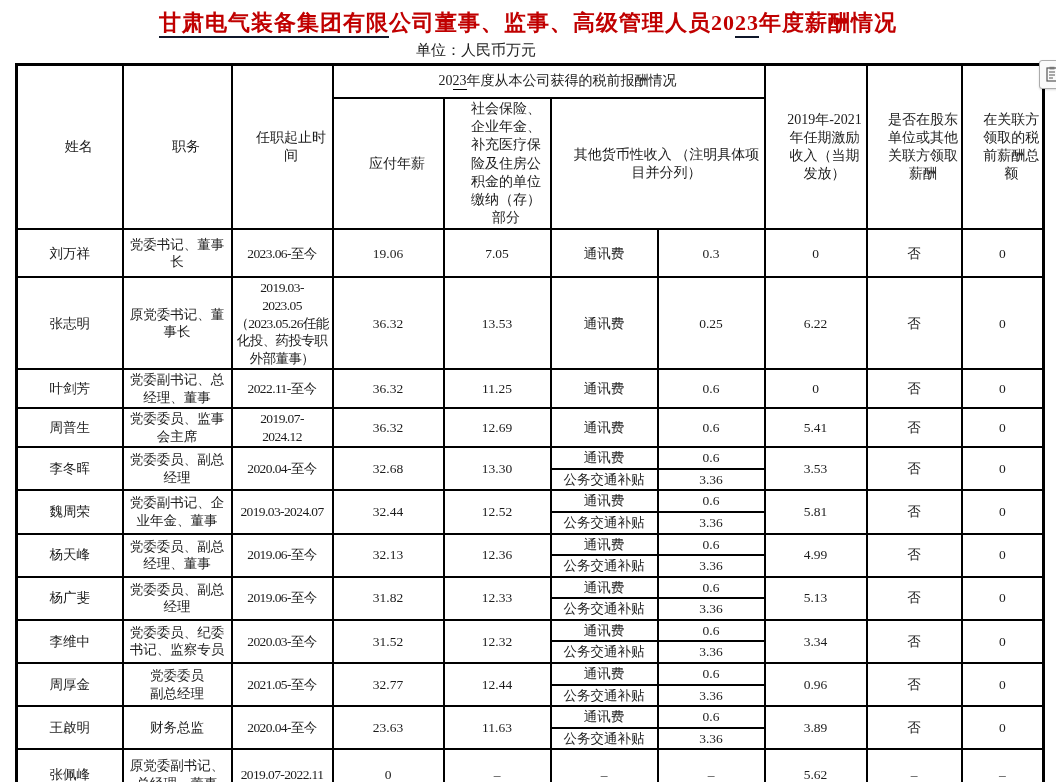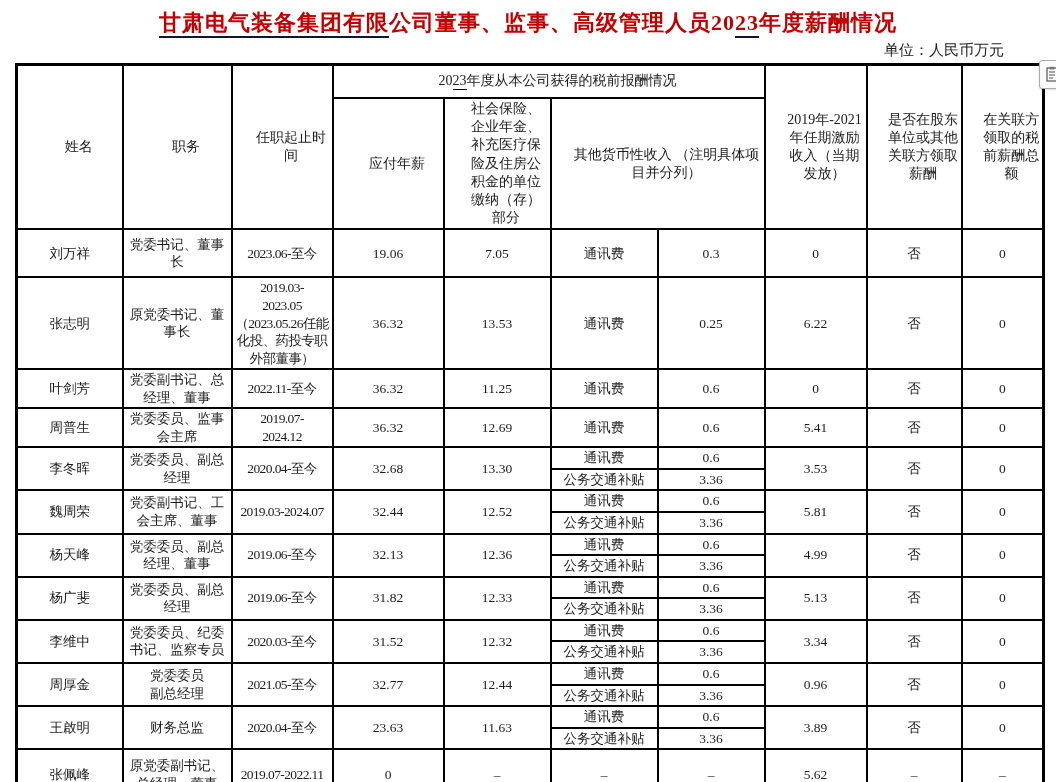--- a/index.html
+++ b/index.html
@@ -15,22 +15,22 @@
     margin-top:9px;
     text-align:center;
     font-size:22px;
     font-weight:700;
     color:#c00000;
     letter-spacing:1px;
     line-height:1.3;
   }
   .title .u { border-bottom:2px solid #0f172a; padding-bottom:1px; }
   .unit {
-    text-align:right;
-    padding-right:52px;
+    text-align:center;
+    padding-right:104px;
     font-size:15px;
     margin-top:3px;
     margin-bottom:3px;
     color:#1c1c1c;
   }
   table.salary {
     border-collapse:collapse;
     table-layout:fixed;
     width:1027px;
     margin-left:15px;
@@ -162,21 +162,21 @@
         <td rowspan="2">3.53</td>
         <td rowspan="2">否</td>
         <td rowspan="2">0</td>
       </tr>
       <tr style="height: 21px;">
         <td>公务交通补贴</td>
         <td>3.36</td>
       </tr>
       <tr style="height: 21px; padding-left: 14px;">
         <td rowspan="2">魏周荣</td>
-        <td rowspan="2" class="pre">党委副书记、工会主席、董事</td>
+        <td rowspan="2" class="pre">党委副书记、企业年金、董事</td>
         <td rowspan="2" class="pre term">2019.03-2024.07</td>
         <td rowspan="2">32.44</td>
         <td rowspan="2">12.52</td>
         <td>通讯费</td>
         <td>0.6</td>
         <td rowspan="2">5.81</td>
         <td rowspan="2">否</td>
         <td rowspan="2">0</td>
       </tr>
       <tr style="height: 21px;">

